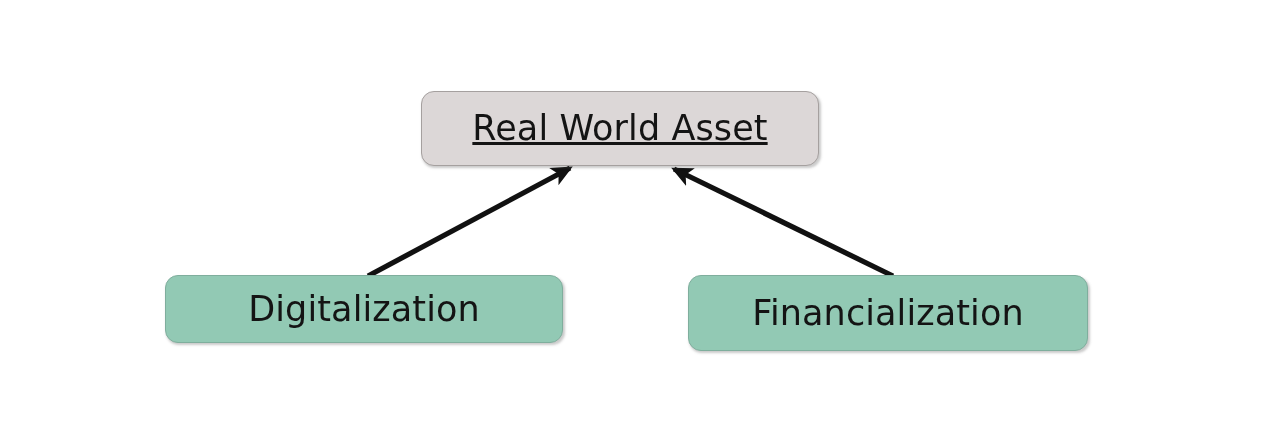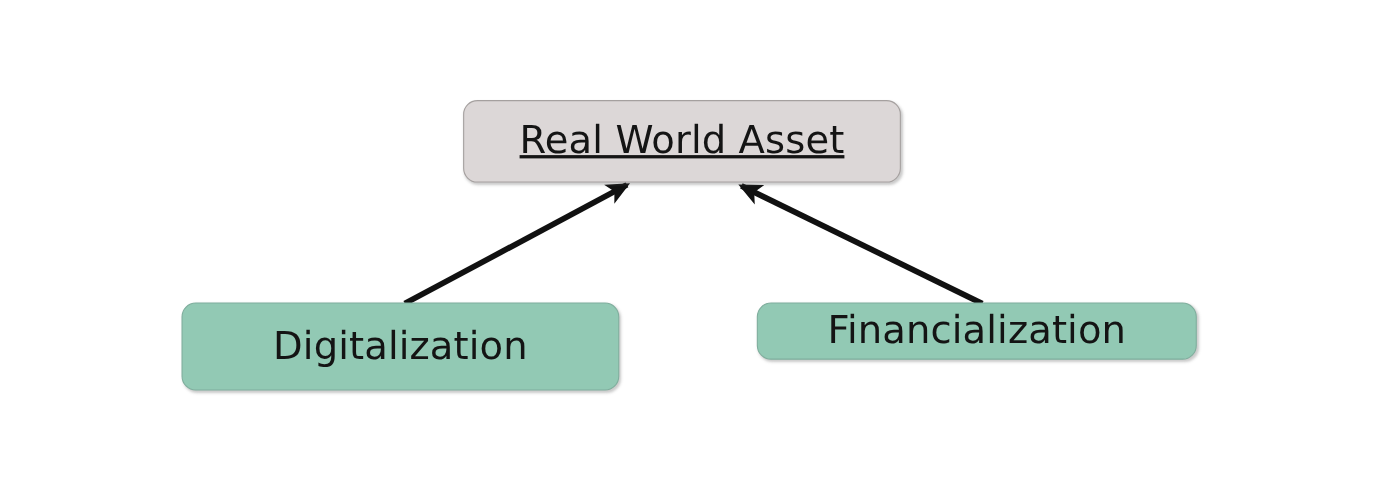--- a/index.html
+++ b/index.html
@@ -56,29 +56,29 @@
     height: 75px;
     background: #dcd7d7;
     border-color: #a5a09f;
   }
 
   
   #node-digitalization {
     left: 165px;
     top: 275px;
     width: 398px;
-    height: 80px;
+    height: 68px;
     background: #92c9b4;
     border-color: #7fae9d;
   }
   #node-financialization {
     left: 688px;
     top: 275px;
     width: 400px;
-    height: 52px;
+    height: 76px;
     background: #92c9b4;
     border-color: #7fae9d;
   }
 </style>
 </head>
 <body>
 
 <div id="canvas" style="background: rgb(255, 255, 255);">
 
   <svg id="edge-layer" viewBox="0 0 1272 437" width="1272" height="437" xmlns="http://www.w3.org/2000/svg">

